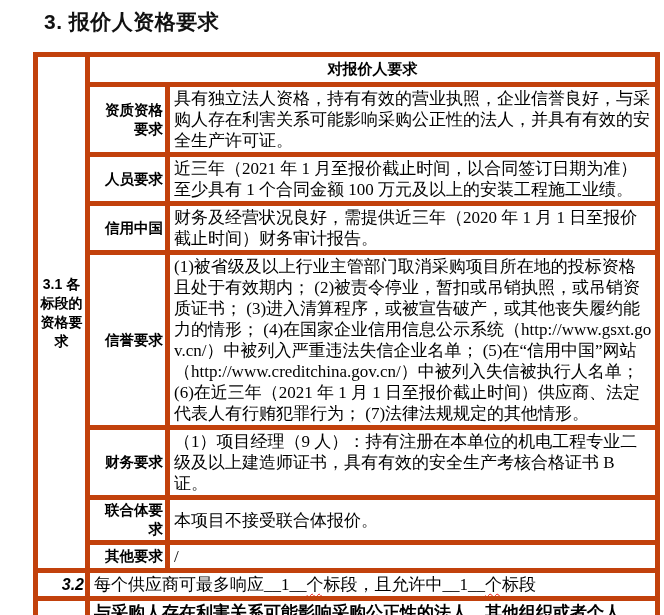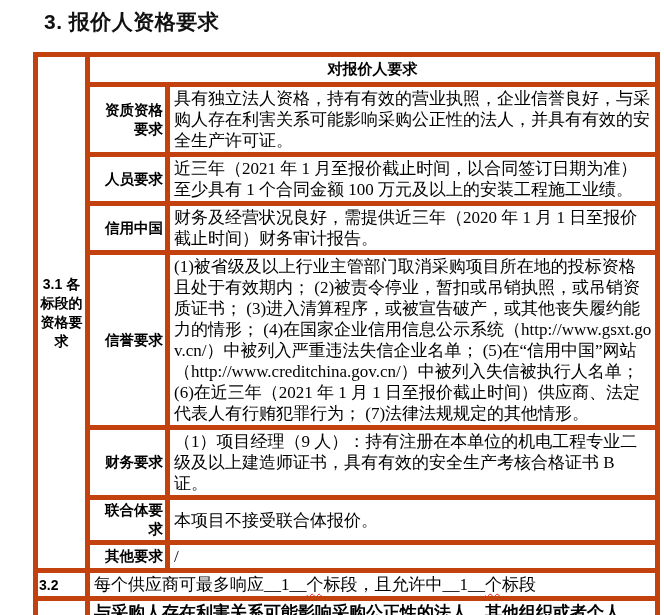--- a/index.html
+++ b/index.html
@@ -19,22 +19,22 @@
           font-weight:bold;font-size:14px;line-height:19px;
           text-align:center;vertical-align:middle;padding:15px 1px;
           word-break:break-all;}
   .req-label{font-family:"Liberation Sans","DejaVu Sans",sans-serif;
              font-weight:bold;font-size:14.5px;line-height:19px;
              text-align:right;vertical-align:middle;padding:1px 2px;
              word-break:break-all;}
   .req-content{font-size:17px;line-height:21px;padding:1px 3px 1px 4px;
                vertical-align:middle;word-break:break-all;text-align:left;}
   .num-id{font-family:"Liberation Sans","DejaVu Sans",sans-serif;
-          font-weight:bold;font-size:14px;text-align:left;
-          vertical-align:middle;}
+          font-weight:bold;font-size:16px;text-align:right;
+          vertical-align:middle;font-style:italic;}
   .bold-content{font-weight:bold;}
   .wavy{text-decoration:underline;text-decoration-style:wavy;
         text-decoration-color:#e8130c;text-decoration-thickness:1px;
         text-underline-offset:3px;}
 </style>
 </head>
 <body>
 
 <div class="doc-title">3. 报价人资格要求</div>
 

